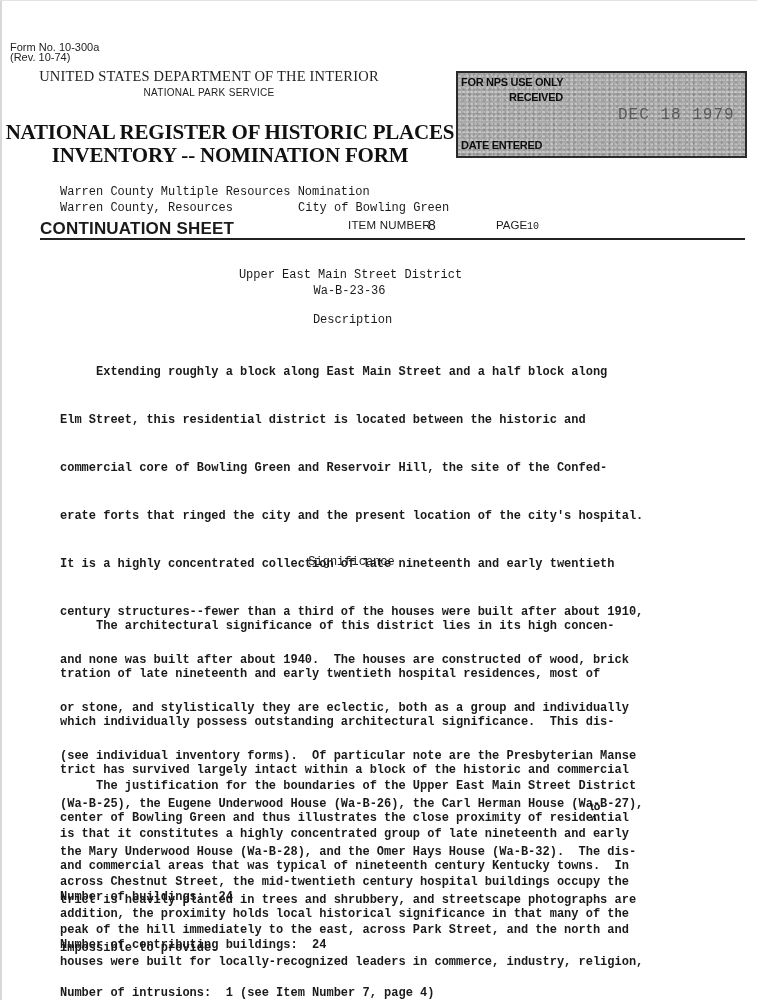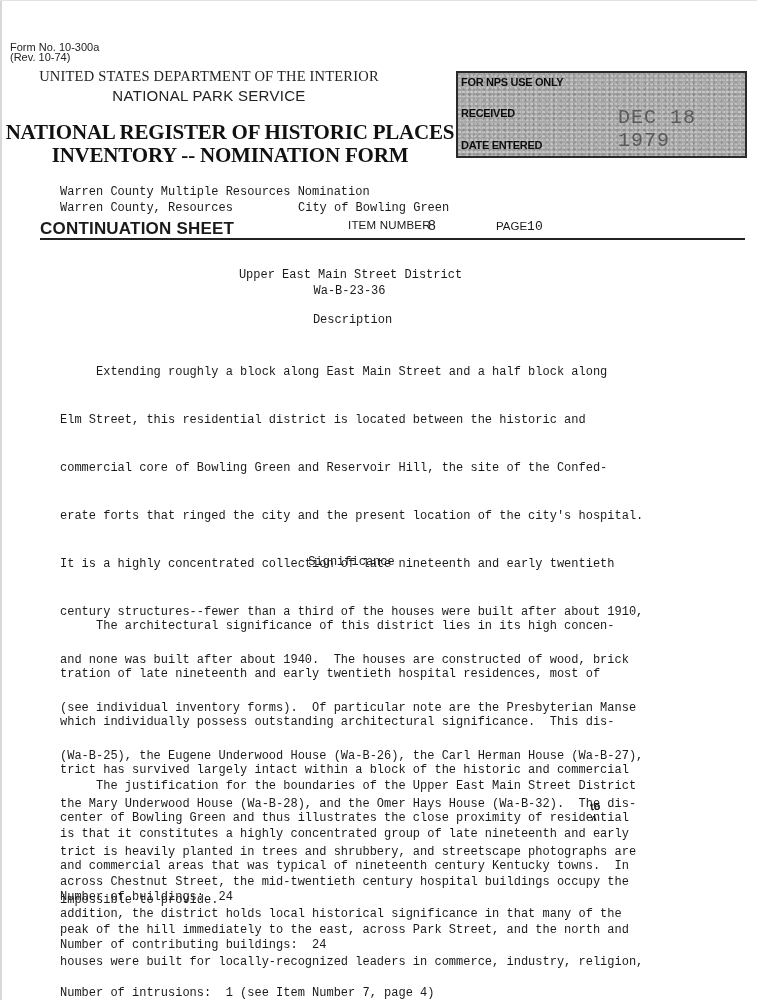--- a/index.html
+++ b/index.html
@@ -8,66 +8,66 @@
     color: #1a1a1a;
     font-family: "Liberation Sans", sans-serif;
   }
   .page-edge-left { position: absolute; left: 0; top: 0; width: 2px; height: 1000px; background: #d8d8d8; }
   .page-edge-top { position: absolute; left: 0; top: 0; width: 757px; height: 1px; background: #e2e2e2; }
 
   .form-no { position: absolute; left: 10px; top: 42px; font-size: 11px; line-height: 10px; color: #222; }
 
   .dept { position: absolute; left: 0; width: 418px; text-align: center; }
   .dept-1 { top: 68px; font-family: "Liberation Serif", serif; font-size: 14.5px; letter-spacing: 0.2px; color: #222; }
-  .dept-2 { top: 87px; font-size: 15px; letter-spacing: 0.3px; color: #222; }
+  .dept-2 { top: 87px; font-size: 10px; letter-spacing: 0.3px; color: #222; }
 
   .reg-title { position: absolute; left: 0; width: 460px; text-align: center;
     font-family: "Liberation Serif", serif; font-weight: bold; font-size: 21px; color: #111; letter-spacing: -0.2px; }
   .reg-1 { top: 120px; }
   .reg-2 { top: 143px; }
 
   .stamp {
     position: absolute; left: 456px; top: 71px; width: 287px; height: 83px;
     border: 2px solid #2a2a2a;
     background:
       radial-gradient(circle at 20% 30%, rgba(0,0,0,0.10) 0 1px, transparent 2px) 0 0/5px 5px,
       radial-gradient(circle at 70% 60%, rgba(0,0,0,0.12) 0 1px, transparent 2px) 0 0/7px 6px,
       radial-gradient(circle at 40% 80%, rgba(255,255,255,0.35) 0 1px, transparent 2px) 0 0/4px 4px,
       #a9a9a9;
   }
   .stamp-label { position: absolute; left: 3px; font-size: 11px; font-weight: bold; color: #0d0d0d; letter-spacing: -0.3px; }
   .stamp-l1 { top: 3px; }
-  .stamp-l2 { top: 34px; }
+  .stamp-l2 { top: 18px; margin-left: 48px; }
   .stamp-l3 { top: 66px; }
-  .stamp-date { position: absolute; left: 160px; top: 33px; font-family: "Liberation Mono", monospace; font-size: 20px; color: #5a5a5a; letter-spacing: 1px; }
+  .stamp-date { position: absolute; left: 160px; top: 33px; font-family: "Liberation Mono", monospace; font-size: 16px; color: #5a5a5a; letter-spacing: 1px; }
 
   .mono { font-family: "Liberation Mono", monospace; font-size: 12px; line-height: 16px; color: #1a1a1a; white-space: pre; }
 
   .cont-header { position: absolute; left: 60px; top: 184px; }
   .cont-line2 { position: absolute; left: 60px; top: 200px; }
   .cont-city { position: absolute; left: 298px; top: 200px; }
   .cont-sheet { position: absolute; left: 40px; top: 219px; font-size: 17px; font-weight: bold; letter-spacing: 0.2px; color: #1a1a1a; }
   .cont-item { position: absolute; left: 348px; top: 219px; font-size: 11.5px; color: #1a1a1a; letter-spacing: 0.2px; }
   .cont-itemnum { position: absolute; left: 428px; top: 217px; font-size: 14px; color: #1a1a1a; }
   .cont-page { position: absolute; left: 496px; top: 219px; font-size: 11.5px; color: #1a1a1a; }
-  .cont-pagenum { font-family: "Liberation Mono", monospace; font-size: 13px; }
+  .cont-pagenum { font-family: "Liberation Mono", monospace; font-size: 10px; }
   .divider { position: absolute; left: 40px; top: 238px; width: 705px; height: 2px; background: #222; }
 
   .centered { position: absolute; left: 0; width: 757px; text-align: center; }
   .title-1 { top: 267px; left: -28px; }
   .title-2 { top: 283px; left: -29px; }
   .sec-desc { top: 312px; left: -26px; }
   .sec-sig { top: 554px; left: -27px; }
 
   .para { position: absolute; left: 60px; width: 660px; }
   .para-desc { top: 332px; }
   .para-sig { top: 586px; }
   .para-just { top: 746px; }
   .para-counts { top: 857px; }
-  .line { display: block; height: 16px; }
+  .line { display: block; height: 16px; font-weight: bold; }
 
   .handwrite { position: absolute; left: 590px; top: 800px; font-family: "Liberation Sans", sans-serif; font-weight: bold; font-size: 11px; color: #111; transform: rotate(-6deg); }
   .caret { position: absolute; left: 591px; top: 815px; font-size: 10px; font-weight: bold; color: #111; }
 </style>
 </head>
 <body>
 
 <div class="page-edge-left"></div>
 <div class="page-edge-top"></div>
 
@@ -104,36 +104,37 @@
 
 <div class="mono centered sec-desc">Description</div>
 <div class="mono para para-desc">
   <span class="line">     Extending roughly a block along East Main Street and a half block along</span>
   <span class="line">Elm Street, this residential district is located between the historic and</span>
   <span class="line">commercial core of Bowling Green and Reservoir Hill, the site of the Confed-</span>
   <span class="line">erate forts that ringed the city and the present location of the city's hospital.</span>
   <span class="line">It is a highly concentrated collection of late nineteenth and early twentieth</span>
   <span class="line">century structures--fewer than a third of the houses were built after about 1910,</span>
   <span class="line">and none was built after about 1940.  The houses are constructed of wood, brick</span>
+  <span class="line">or stone, and stylistically they are eclectic, both as a group and individually</span>
   <span class="line">(see individual inventory forms).  Of particular note are the Presbyterian Manse</span>
   <span class="line">(Wa-B-25), the Eugene Underwood House (Wa-B-26), the Carl Herman House (Wa-B-27),</span>
   <span class="line">the Mary Underwood House (Wa-B-28), and the Omer Hays House (Wa-B-32).  The dis-</span>
   <span class="line">trict is heavily planted in trees and shrubbery, and streetscape photographs are</span>
   <span class="line">impossible to provide.</span>
 </div>
 
 <div class="mono centered sec-sig">Significance</div>
 <div class="mono para para-sig">
   <span class="line">     The architectural significance of this district lies in its high concen-</span>
   <span class="line">tration of late nineteenth and early twentieth hospital residences, most of</span>
   <span class="line">which individually possess outstanding architectural significance.  This dis-</span>
   <span class="line">trict has survived largely intact within a block of the historic and commercial</span>
   <span class="line">center of Bowling Green and thus illustrates the close proximity of residential</span>
   <span class="line">and commercial areas that was typical of nineteenth century Kentucky towns.  In</span>
-  <span class="line">addition, the district holds local historical significance in that many of the</span>
+  <span class="line">addition, the proximity holds local historical significance in that many of the</span>
   <span class="line">houses were built for locally-recognized leaders in commerce, industry, religion,</span>
   
 </div>
 
 <div class="mono para para-just">
   <span class="line">     The justification for the boundaries of the Upper East Main Street District</span>
   <span class="line">is that it constitutes a highly concentrated group of late nineteenth and early</span>
   <span class="line">across Chestnut Street, the mid-twentieth century hospital buildings occupy the</span>
   <span class="line">peak of the hill immediately to the east, across Park Street, and the north and</span>
   

